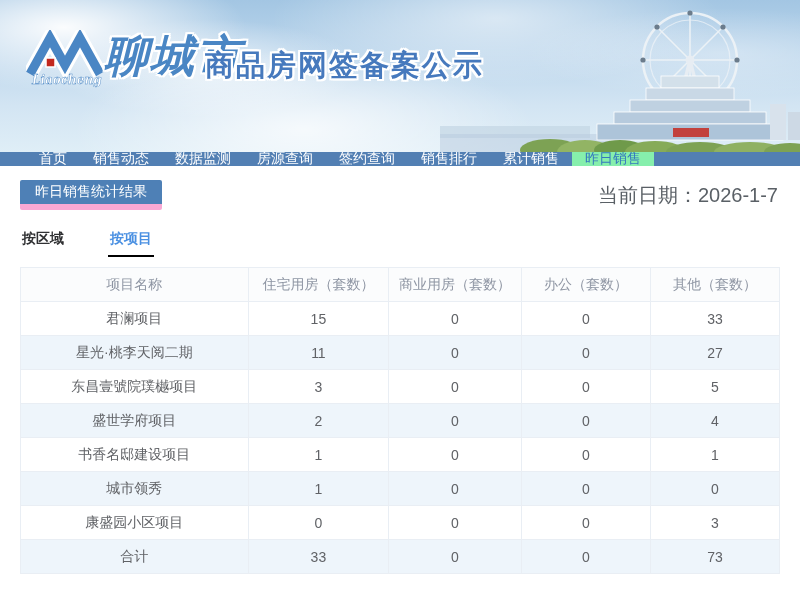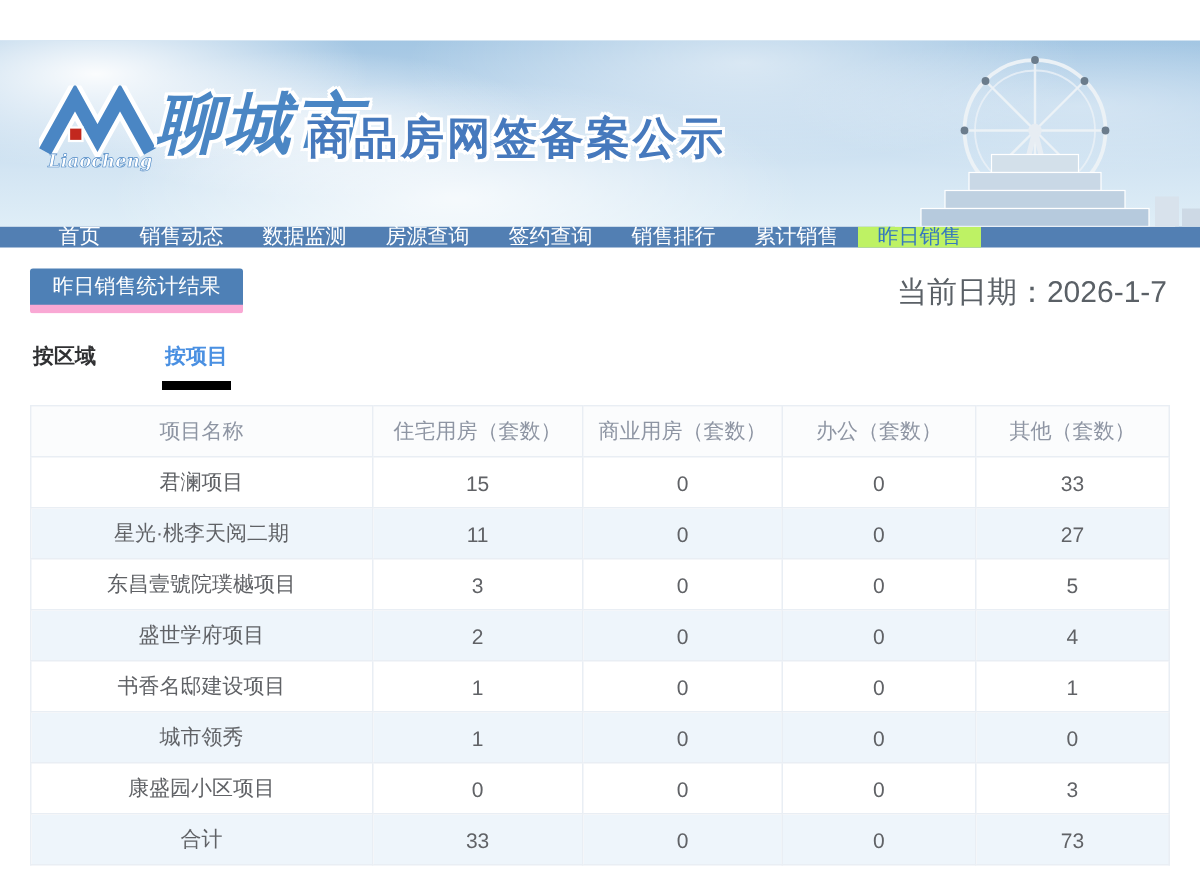--- a/index.html
+++ b/index.html
@@ -13,23 +13,22 @@
     --table-header-text:#8e95a3;
     --table-text:#606266;
     --logo-red:#c2281e;
   }
   *{margin:0;padding:0;box-sizing:border-box;}
   html,body{width:800px;height:595px;overflow:hidden;background:#fff;
     font-family:"Liberation Sans","DejaVu Sans",sans-serif;}
 
   
   .header{
-    position:relative;height:124px;overflow:hidden;
+    position:relative;height:152px;overflow:hidden;
     background:linear-gradient(180deg,#a3c6e3 0%,#bcd6ec 35%,#d3e5f3 70%,#dfeef7 100%);
-    margin-top:27px;
   }
   .header .clouds{
     position:absolute;inset:0;pointer-events:none;
     background:
       radial-gradient(ellipse 260px 90px at 8% 18%, rgba(255,255,255,.95), transparent 70%),
       radial-gradient(ellipse 320px 110px at 38% 85%, rgba(255,255,255,.75), transparent 72%),
       radial-gradient(ellipse 220px 70px at 26% 45%, rgba(255,255,255,.65), transparent 70%),
       radial-gradient(ellipse 300px 90px at 62% 12%, rgba(255,255,255,.55), transparent 75%),
       radial-gradient(ellipse 260px 60px at 90% 35%, rgba(255,255,255,.35), transparent 75%);
   }
@@ -52,35 +51,35 @@
 
   
   .navbar{
     height:14px;background:var(--nav-bg);display:flex;align-items:stretch;
     padding-left:26px;font-size:14px;
   }
   .nav-item{
     display:flex;align-items:center;padding:0 13px;color:#fff;
     text-decoration:none;cursor:pointer;white-space:nowrap;
   }
-  .nav-item.active{background:#bef264;color:var(--nav-active-text);}
+  .nav-item.active{background:#86efac;color:var(--nav-active-text);}
 
   
   .content{padding:14px 20px 0;}
   .toolbar{display:flex;justify-content:space-between;align-items:center;}
   .result-btn{
     background:var(--button-bg);color:#fff;border:none;
     border-bottom:6px solid #f9a8d4;border-radius:2px;
     height:30px;padding:0 15px;font-size:14px;cursor:pointer;
     font-family:inherit;
   }
   .date-wrap{font-size:20px;color:#5a6066;padding-right:2px;}
   .view-tabs{display:flex;gap:42px;margin-top:20px;font-size:14px;font-weight:bold;}
   .view-tab{color:#303133;cursor:pointer;padding:0 2px 7px;text-align:right;}
-  .view-tab.active{color:var(--tab-active);border-bottom:6px solid #000000;}
+  .view-tab.active{color:var(--tab-active);border-bottom:2px solid #000000;}
 
   
   .sales-table{
     width:100%;border-collapse:collapse;margin-top:10px;
     font-size:14px;color:var(--table-text);table-layout:fixed;
   }
   .sales-table th,.sales-table td{
     border:1px solid var(--table-border);height:34px;text-align:center;
     font-weight:normal;padding:0 4px;overflow:hidden;white-space:nowrap;
   }

